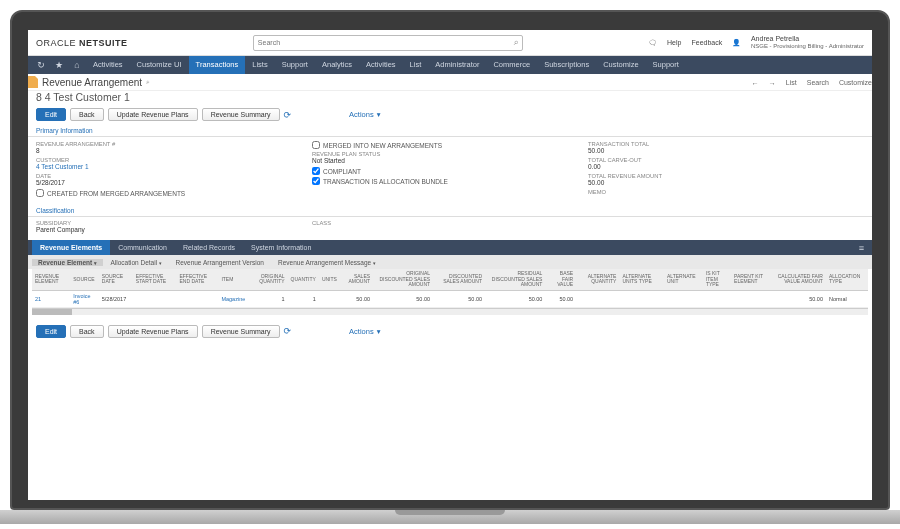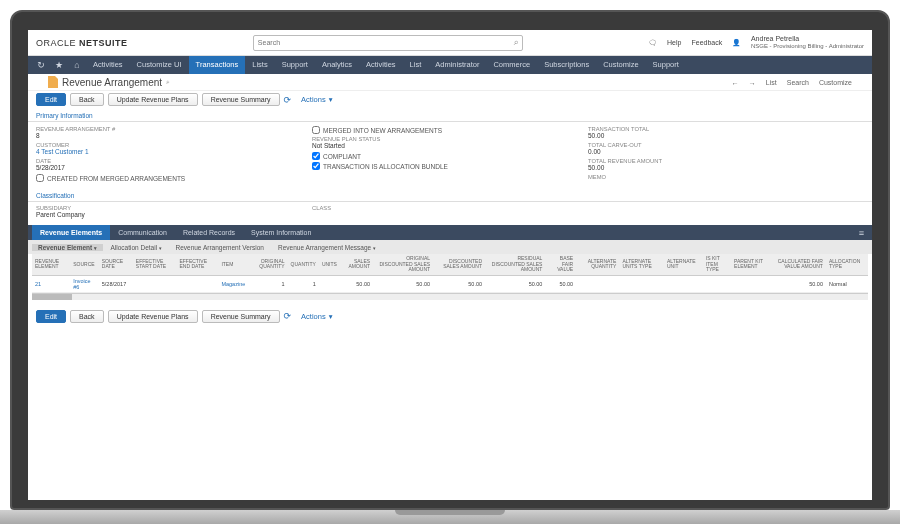--- a/index.html
+++ b/index.html
@@ -23,34 +23,34 @@
 .user .n { font-size: 7px; }
 .user .r { font-size: 6px; color: #666; }
 
 
 .nav { background: #3b4a60; height: 18px; display: flex; align-items: center; padding: 0 4px; }
 .nav .ic { width: 18px; text-align: center; color: #cfd6e0; font-size: 9px; cursor: pointer; }
 .nav .item { color: #cfd6e0; font-size: 7.5px; padding: 0 7px; line-height: 18px; cursor: pointer; }
 .nav .item.active { background: #2570b7; color: #fff; }
 
 
-.sub { display: flex; align-items: center; padding: 2px 20px; border-bottom: 1px solid #eee; font-size: 7px; }
+.sub { display: flex; align-items: center; padding: 2px 0; border-bottom: 1px solid #eee; font-size: 7px; }
 .sub .left { display: flex; align-items: center; gap: 4px; }
 .sub .docicon { width: 10px; height: 12px; background: #f0ad4e; clip-path: polygon(0 0,70% 0,100% 25%,100% 100%,0 100%); }
 .sub h1 { font-size: 10px; font-weight: 400; color: #444; }
 .sub .mag { color: #888; }
 .sub .right { margin-left: auto; display: flex; gap: 10px; color: #666; }
 .sub .right span { cursor: pointer; }
 
 .subtitle { padding: 0 8px 3px; font-size: 10.5px; color: #555; }
 
 .btnrow { display: flex; align-items: center; gap: 4px; padding: 2px 8px 4px; }
 .btn { border: 1px solid #bbb; background: linear-gradient(#fff,#eee); padding: 2px 8px; font-size: 7px; border-radius: 2px; cursor: pointer; color: #333; }
 .btn.blue { background: #2570b7; border-color: #2570b7; color: #fff; }
-.actions { color: #2570b7; font-size: 7.5px; cursor: pointer; padding-left: 6px; display: flex; align-items: flex-start; gap: 3px; }
+.actions { color: #2570b7; font-size: 7.5px; cursor: pointer; padding-left: 6px; display: flex; align-items: flex-start; gap: 3px; margin-left: 48px; }
 .refresh { color: #2570b7; font-size: 9px; }
 
 
 .sechead { color: #2570b7; font-size: 6.5px; padding: 2px 8px; border-bottom: 1px solid #ddd; text-transform: capitalize; }
 
 
 .pinfo { display: flex; padding: 4px 8px 6px; font-size: 6.5px; color: #555; }
 .pcol { flex: 1; }
 .lbl { color: #888; font-size: 5.8px; text-transform: uppercase; }
 .val { color: #333; margin-bottom: 3px; }
@@ -136,20 +136,21 @@
   </div>
   <div class="right">
     <span>←</span>
     <span>→</span>
     <span>List</span>
     <span>Search</span>
     <span>Customize</span>
   </div>
 </div>
 
+<div class="subtitle"><span>8</span> <span>4 Test Customer 1</span></div>
 
 <div class="btnrow">
   <button class="btn blue">Edit</button>
   <button class="btn">Back</button>
   <button class="btn">Update Revenue Plans</button>
   <button class="btn">Revenue Summary</button>
   <span class="refresh">⟳</span>
   <span class="actions">
             <span>Actions</span> 
             <span>▾</span>

